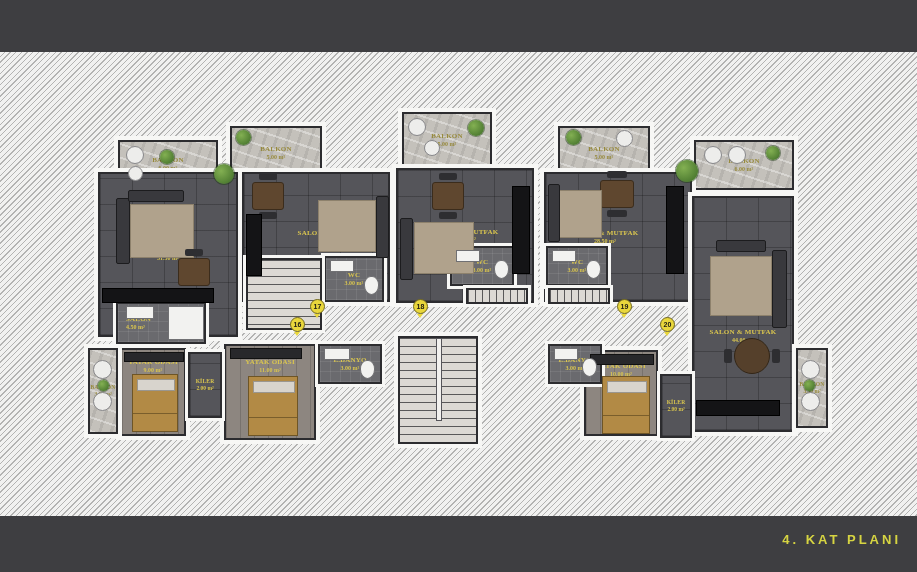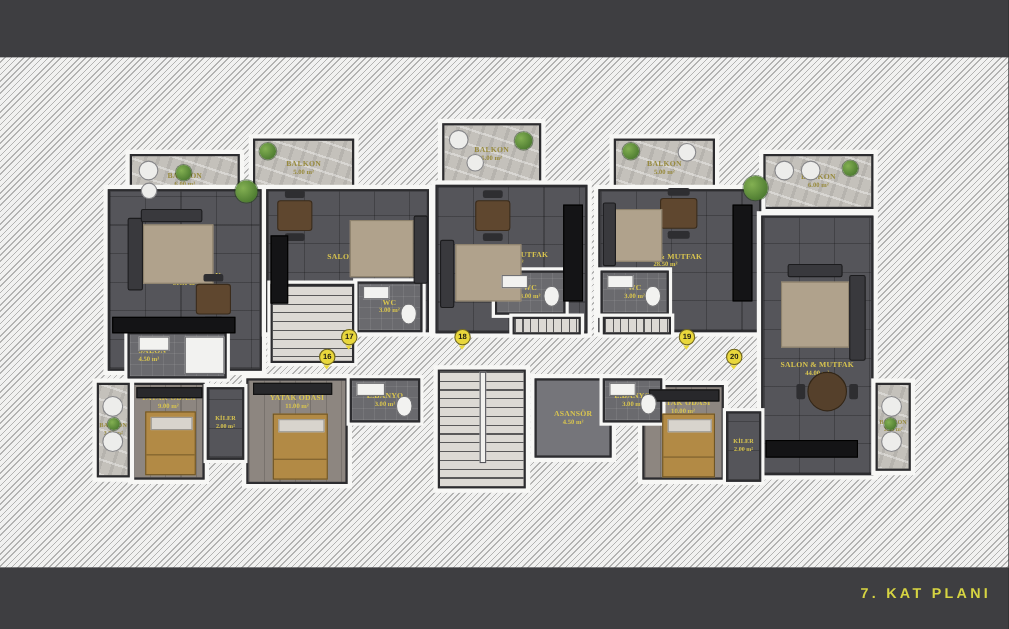--- a/index.html
+++ b/index.html
@@ -72,21 +72,21 @@
          border-left:3px solid transparent;border-right:3px solid transparent;
          border-top:4px solid #e9d73c;}
 </style>
 </head>
 <body>
 
 <div class="canvas">
   <div class="hatch"></div>
   <div class="bar top"></div>
   <div class="bar bottom"></div>
-  <div class="title">7. KAT PLANI</div>
+  <div class="title">4. KAT PLANI</div>
 
   <div class="room floor-stone" style="left:118px;top:140px;width:100px;height:48px;">
     <div class="lbl on-light">
         <span class="nm">BALKON</span>
         <span class="ar">6.00 m²</span>
       </div>
   </div>
   <div class="room floor-stone" style="left:230px;top:126px;width:92px;height:54px;">
     <div class="lbl on-light">
         <span class="nm">BALKON</span>
@@ -160,26 +160,20 @@
         <span class="nm">WC</span>
         <span class="ar">3.00 m²</span>
       </div>
   </div>
   <div class="room sub stairs" style="left:246px;top:258px;width:76px;height:72px;"></div>
   <div class="room sub stairs-h" style="left:466px;top:288px;width:62px;height:16px;"></div>
   <div class="room sub stairs-h" style="left:548px;top:288px;width:62px;height:16px;"></div>
 
   <div class="room stairs" style="left:398px;top:336px;width:80px;height:108px;">
     <div style="position:absolute;left:47%;top:0;width:6%;height:78%;background:#f2f1ee;border:1px solid #55555a;"></div>
-  </div>
-  <div class="room elev" style="left:486px;top:344px;width:70px;height:72px;">
-    <div class="lbl">
-        <span class="nm">ASANSÖR</span>
-        <span class="ar">4.50 m²</span>
-      </div>
   </div>
 
   <div class="room sub floor-bath" style="left:116px;top:302px;width:90px;height:42px;">
     <div class="lbl" style="align-items:flex-start;padding-left:8px;">
         <span class="nm">SALON</span>
         <span class="ar">4.50 m²</span>
       </div>
   </div>
   <div class="room floor-bed" style="left:120px;top:348px;width:66px;height:88px;">
     <div class="lbl" style="justify-content:flex-start;padding-top:8px;">

